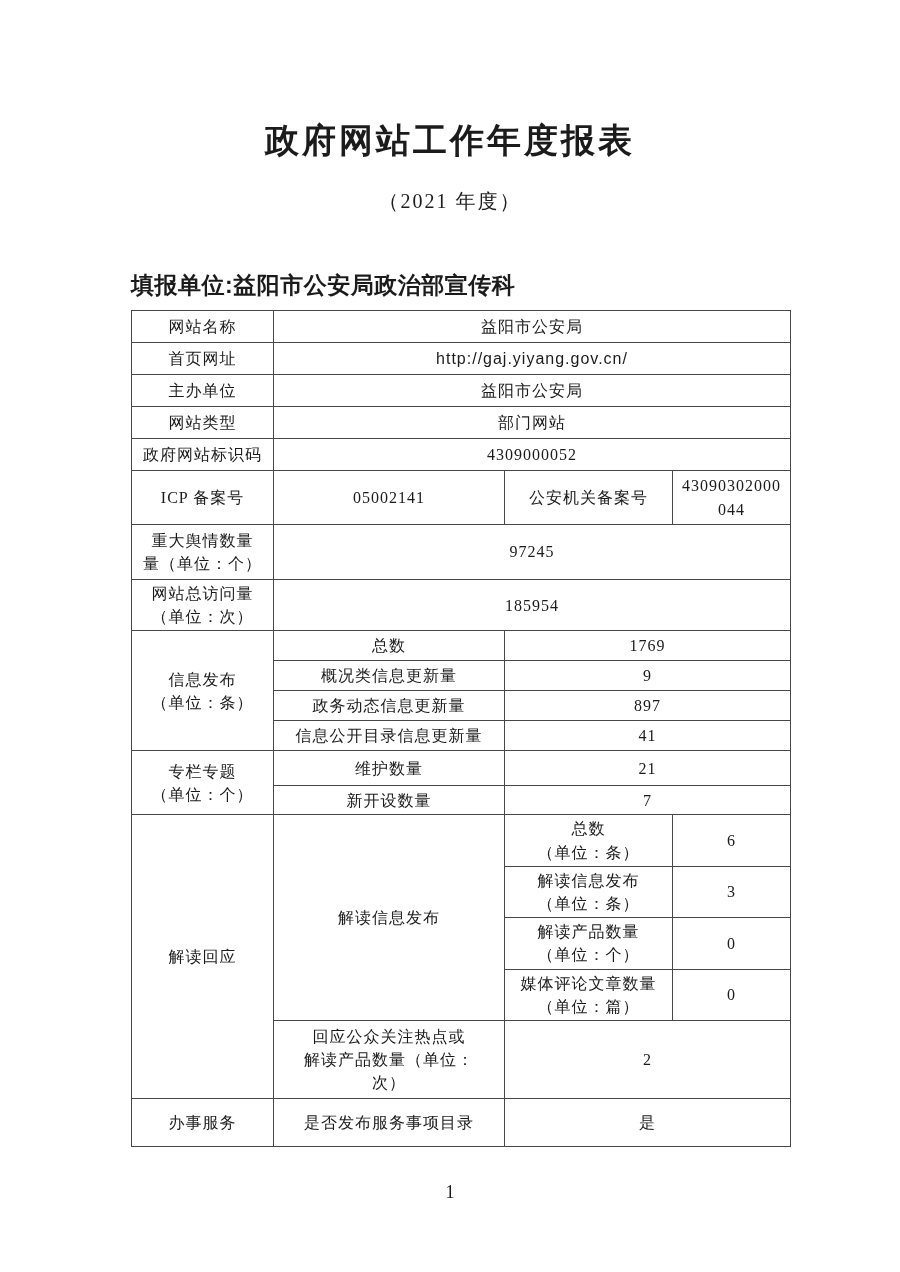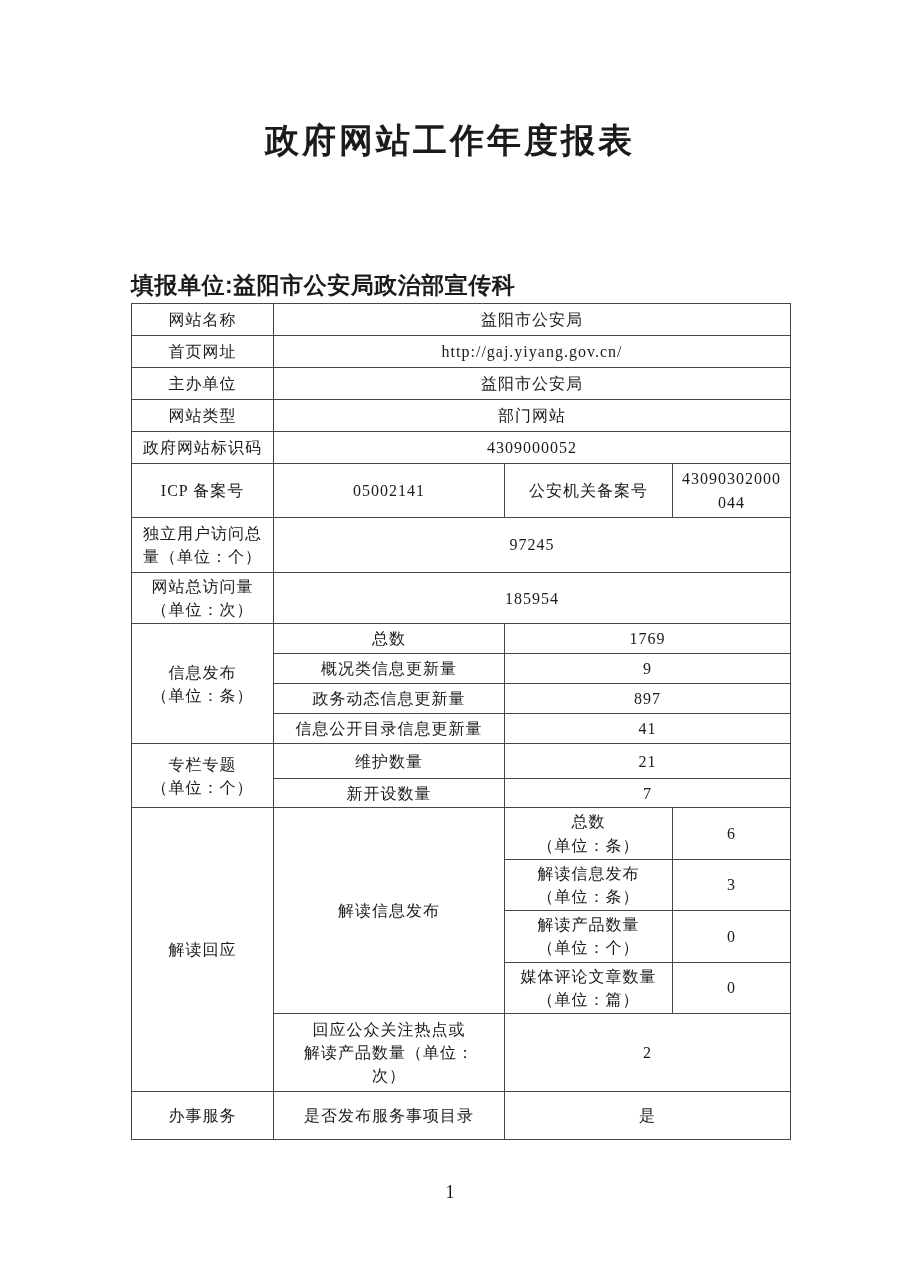--- a/index.html
+++ b/index.html
@@ -37,21 +37,21 @@
     position: absolute;
     top: 270px;
     left: 131px;
     font-family: "Liberation Sans", "DejaVu Sans", sans-serif;
     font-weight: bold;
     font-size: 23px;
     letter-spacing: 0.5px;
   }
   table.report {
     position: absolute;
-    top: 303px;
+    top: 310px;
     left: 131px;
     width: 659px;
     border-collapse: collapse;
     table-layout: fixed;
   }
   table.report td {
     border: 1px solid #474747;
     text-align: center;
     vertical-align: middle;
     font-size: 16px;
@@ -59,21 +59,21 @@
     padding: 2px 5px;
     white-space: pre-line;
     letter-spacing: 1px;
     overflow: hidden;
   }
   td.val {
     font-size: 17px;
     letter-spacing: 0.5px;
   }
   td.url {
-    font-family: Liberation Serif, serif;
+    font-family: Liberation Sans, sans-serif;
     font-size: 16px;
     letter-spacing: 0;
   }
   td.brk { word-break: break-all; letter-spacing: 0; }
   td.bottom-anchor { vertical-align: bottom; padding-bottom: 8px; }
   td.top-anchor { vertical-align: top; padding-top: 8px; }
   .pageno {
     position: absolute;
     top: 1182px;
     left: 0;
@@ -81,20 +81,21 @@
     text-align: center;
     font-size: 18px;
   }
 </style>
 </head>
 <body>
 
 <div class="page">
 
   <h1 class="report-title">政府网站工作年度报表</h1>
+  <div class="report-subtitle">（2021 年度）</div>
   <div class="unit-line">填报单位:益阳市公安局政治部宣传科</div>
 
   <table class="report">
     <colgroup>
       <col style="width:142px">
       <col style="width:231px">
       <col style="width:168px">
       <col style="width:118px">
     </colgroup>
     <tbody>
@@ -118,21 +119,21 @@
         <td>政府网站标识码</td>
         <td colspan="3" class="val">4309000052</td>
       </tr>
       <tr style="height:54px">
         <td>ICP 备案号</td>
         <td class="val">05002141</td>
         <td>公安机关备案号</td>
         <td class="val brk">43090302000044</td>
       </tr>
       <tr style="height:55px">
-        <td>独立用户访问总
+        <td>重大舆情数量
 量（单位：个）</td>
         <td colspan="3" class="val">97245</td>
       </tr>
       <tr style="height:48px">
         <td>网站总访问量
 （单位：次）</td>
         <td colspan="3" class="val">185954</td>
       </tr>
 
       <tr style="height:30px">

